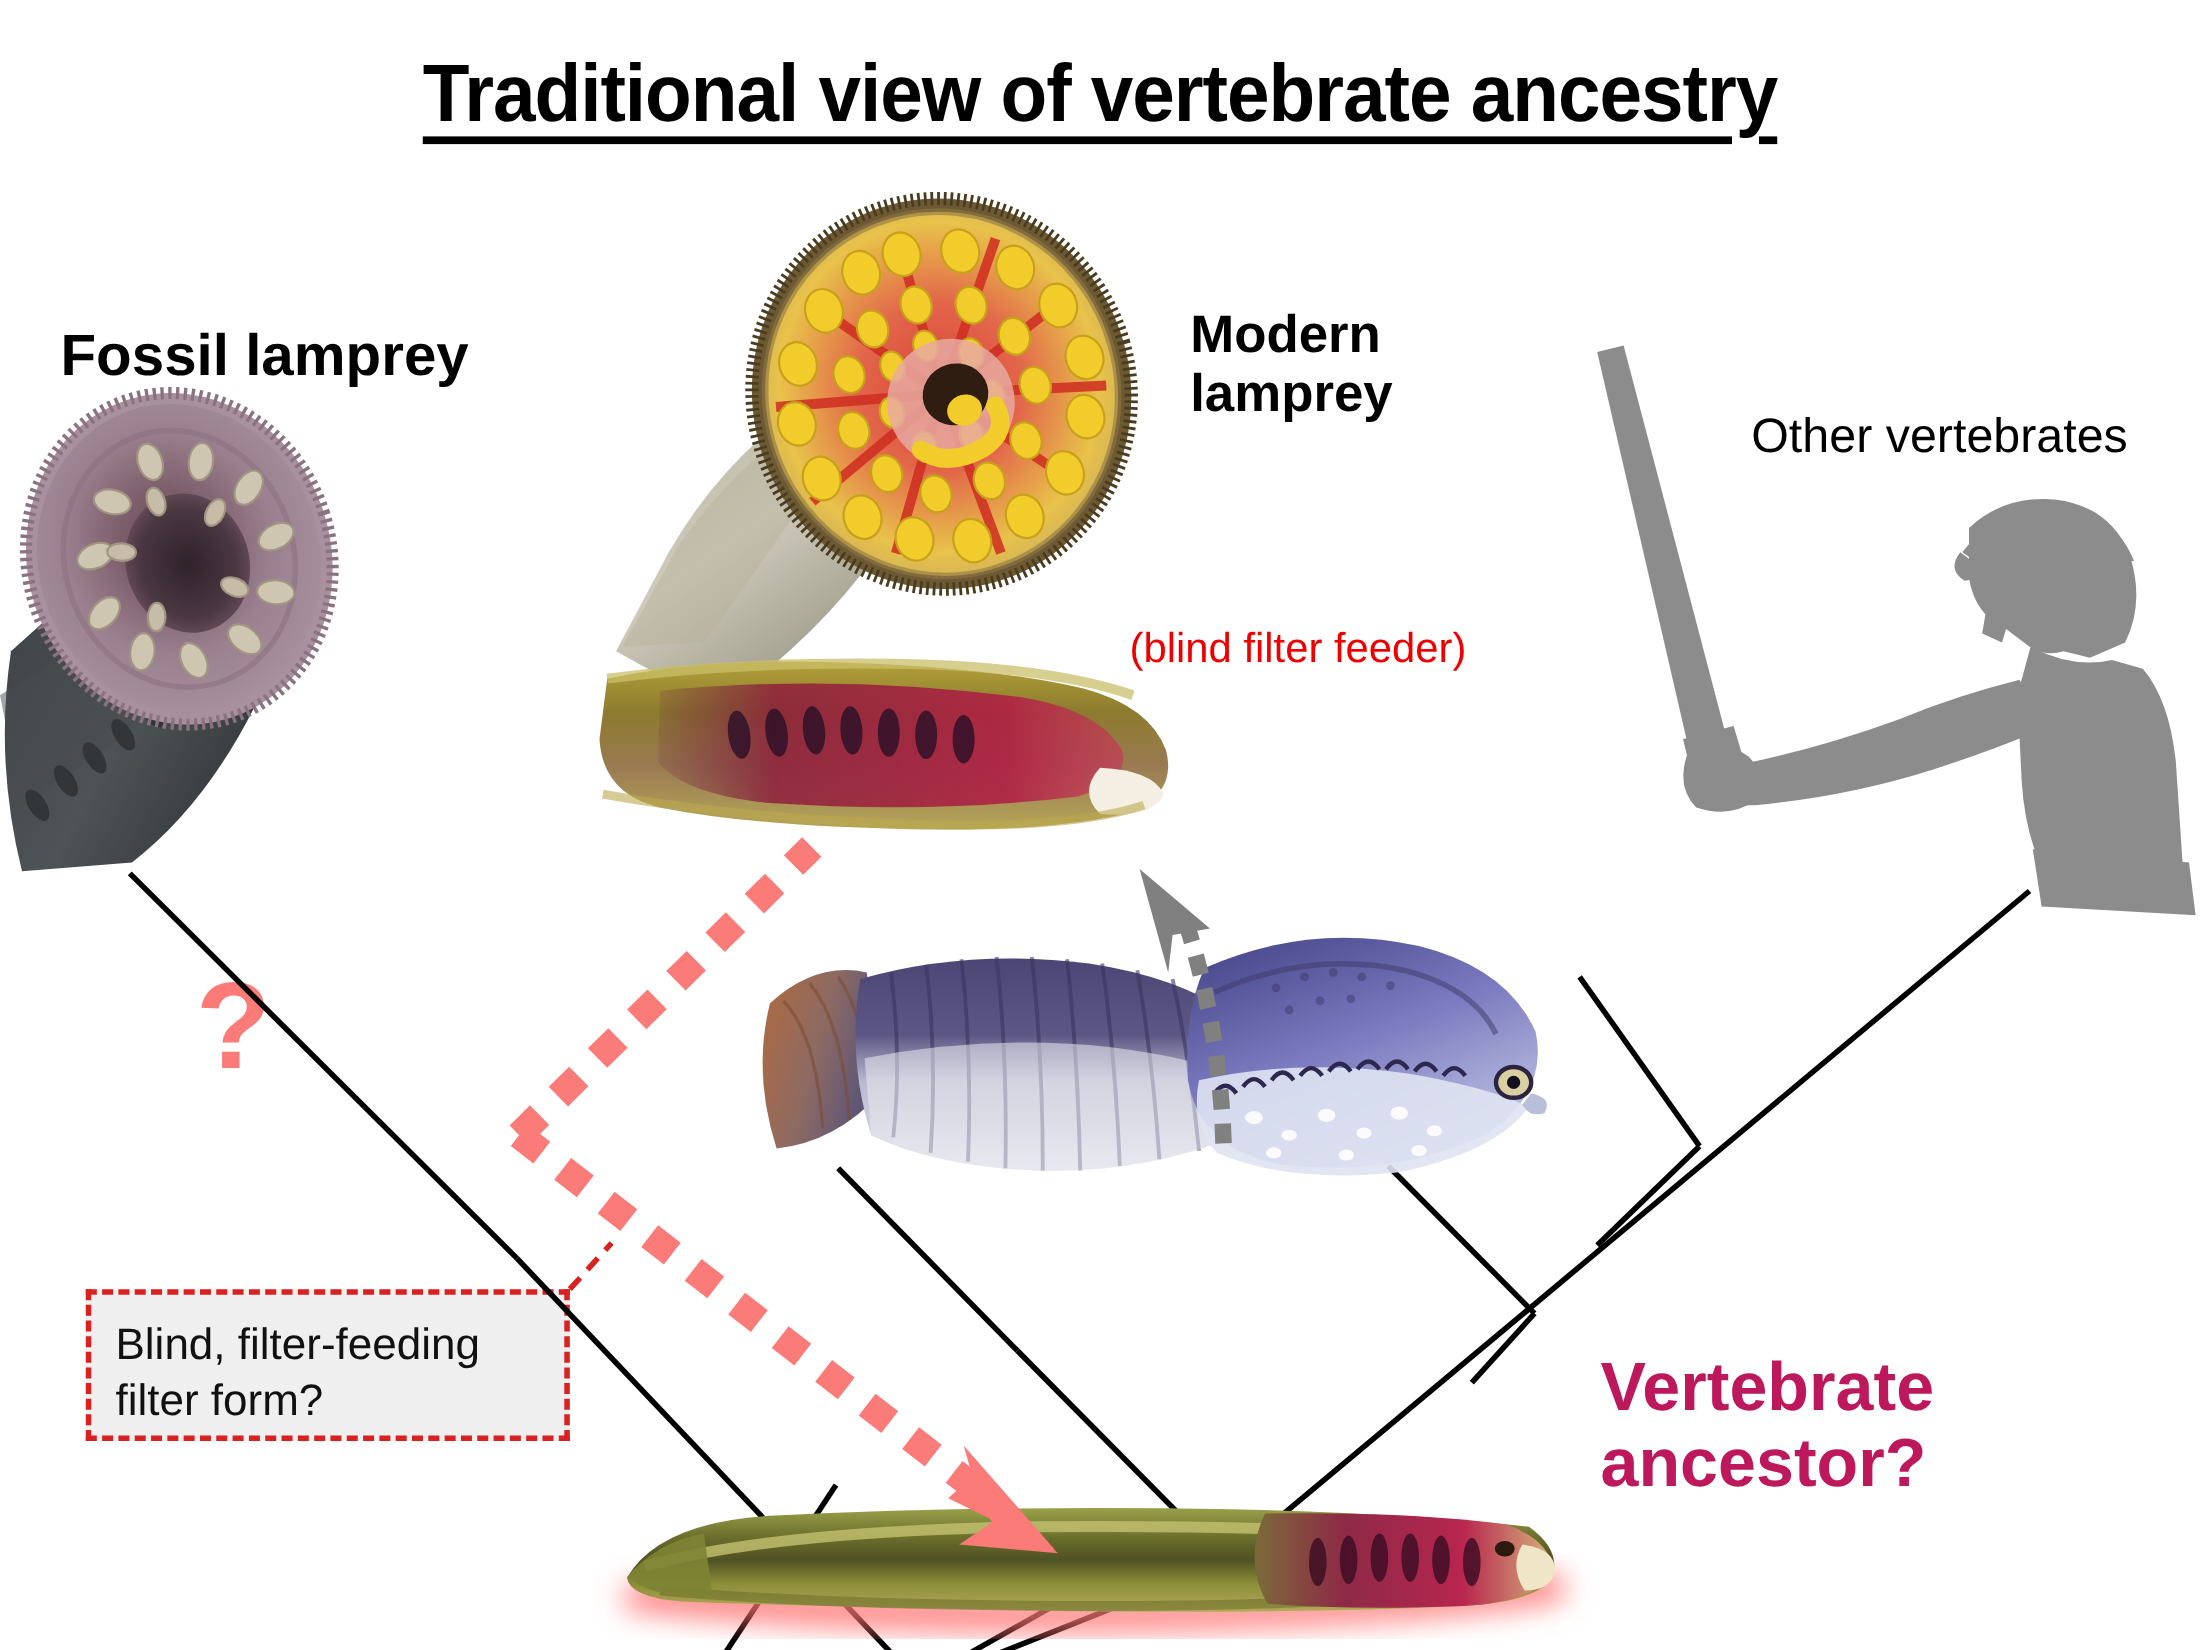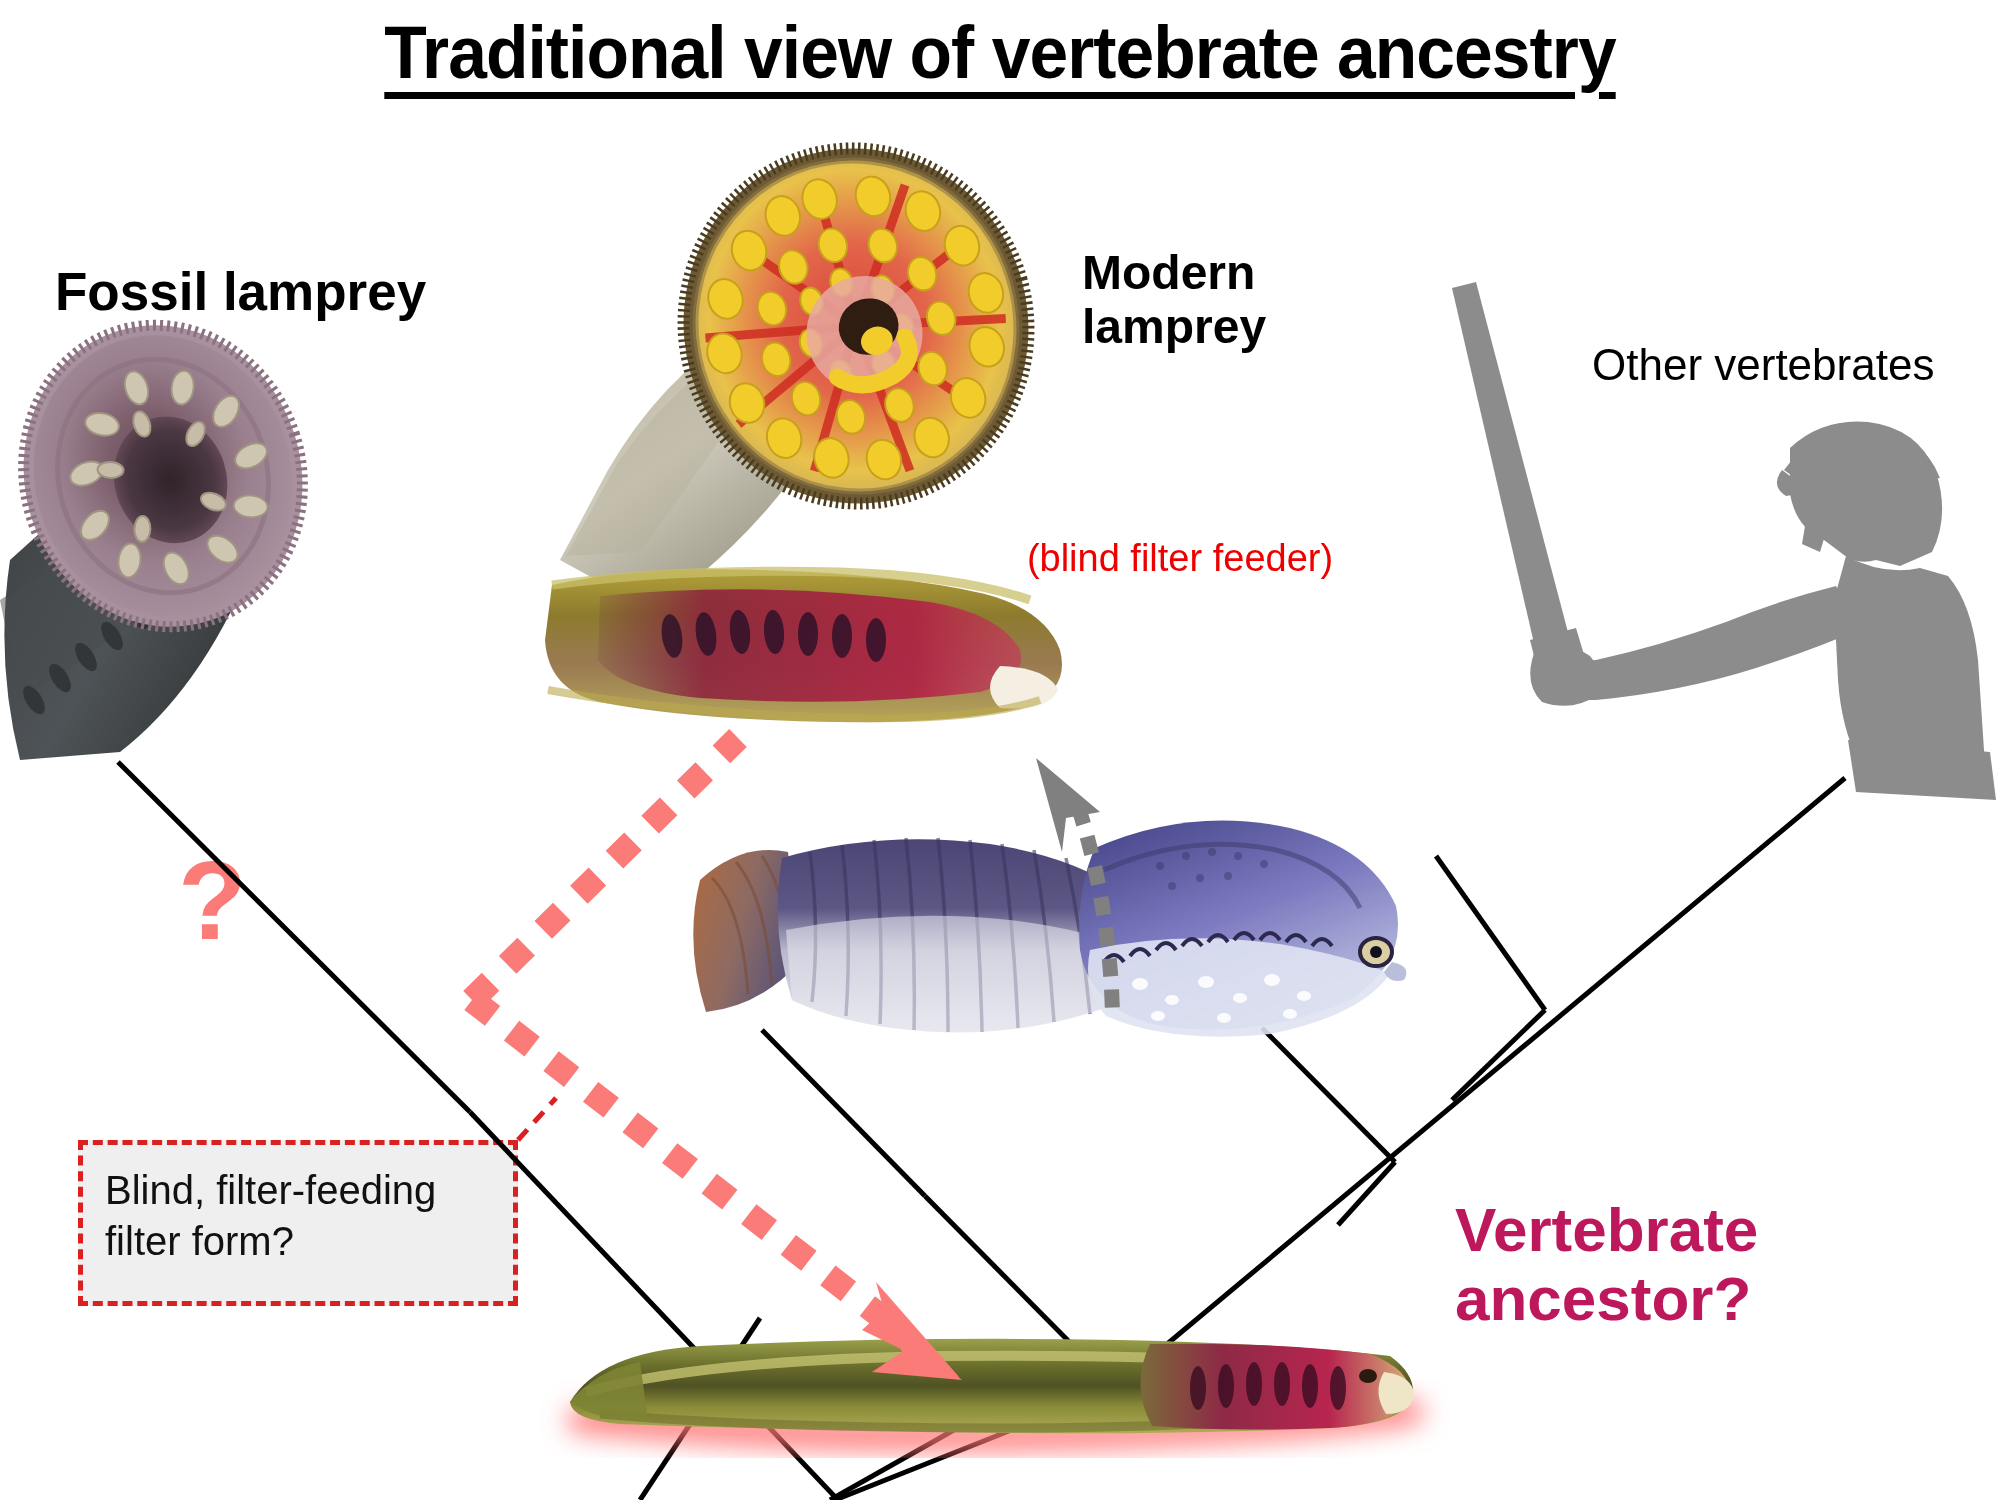--- a/index.html
+++ b/index.html
@@ -2,21 +2,21 @@
 <html><head>
 <meta charset="utf-8">
 <title>Traditional view of vertebrate ancestry</title>
 <style>
   html,body{margin:0;padding:0;background:#fff;}
   body{
     width:2000px;height:1500px;position:relative;overflow:hidden;
     font-family:"Liberation Sans","DejaVu Sans",sans-serif;
     color:#000;background:#ffffff;
   }
-  .stage{position:absolute;inset:0;}
+  .stage{position:absolute;inset:0;margin-top:32px;}
   .abs{position:absolute;}
 
   
   #title{
     left:0;right:0;top:10px;text-align:center;
     font-size:74px;font-weight:bold;letter-spacing:-1px;
     text-decoration:underline;text-underline-offset:14px;
     text-decoration-thickness:7px;
     font-stretch:condensed;
     transform:scaleX(0.94);
@@ -31,21 +31,21 @@
   #lbl-ammo{left:1000px;top:535px;text-align:center;width:360px;}
   #lbl-ammo .a1{font-size:44px;font-weight:bold;color:#ee0000;display:block;line-height:1.05;}
   #lbl-ammo .a2{font-size:38px;font-weight:normal;color:#ee0000;display:block;line-height:1.25;}
 
   #lbl-vert-anc{left:1455px;top:1195px;font-size:62px;font-weight:bold;color:#be185d;line-height:1.12;}
 
   #qmark{left:178px;top:845px;font-size:112px;font-weight:bold;color:#fa7b78;line-height:1;}
 
   
   #callout{
-    left:78px;top:1140px;width:440px;height:166px;
+    left:78px;top:1140px;width:440px;height:138px;
     background:#efefef;border:5px dashed #d92121;
     box-sizing:border-box;
   }
   #callout .ctext{
     position:absolute;left:22px;top:20px;right:14px;
     font-size:40px;font-weight:normal;color:#111;line-height:1.28;
   }
 
   
   svg.layer{position:absolute;left:0;top:0;width:2000px;height:1500px;overflow:visible;}

